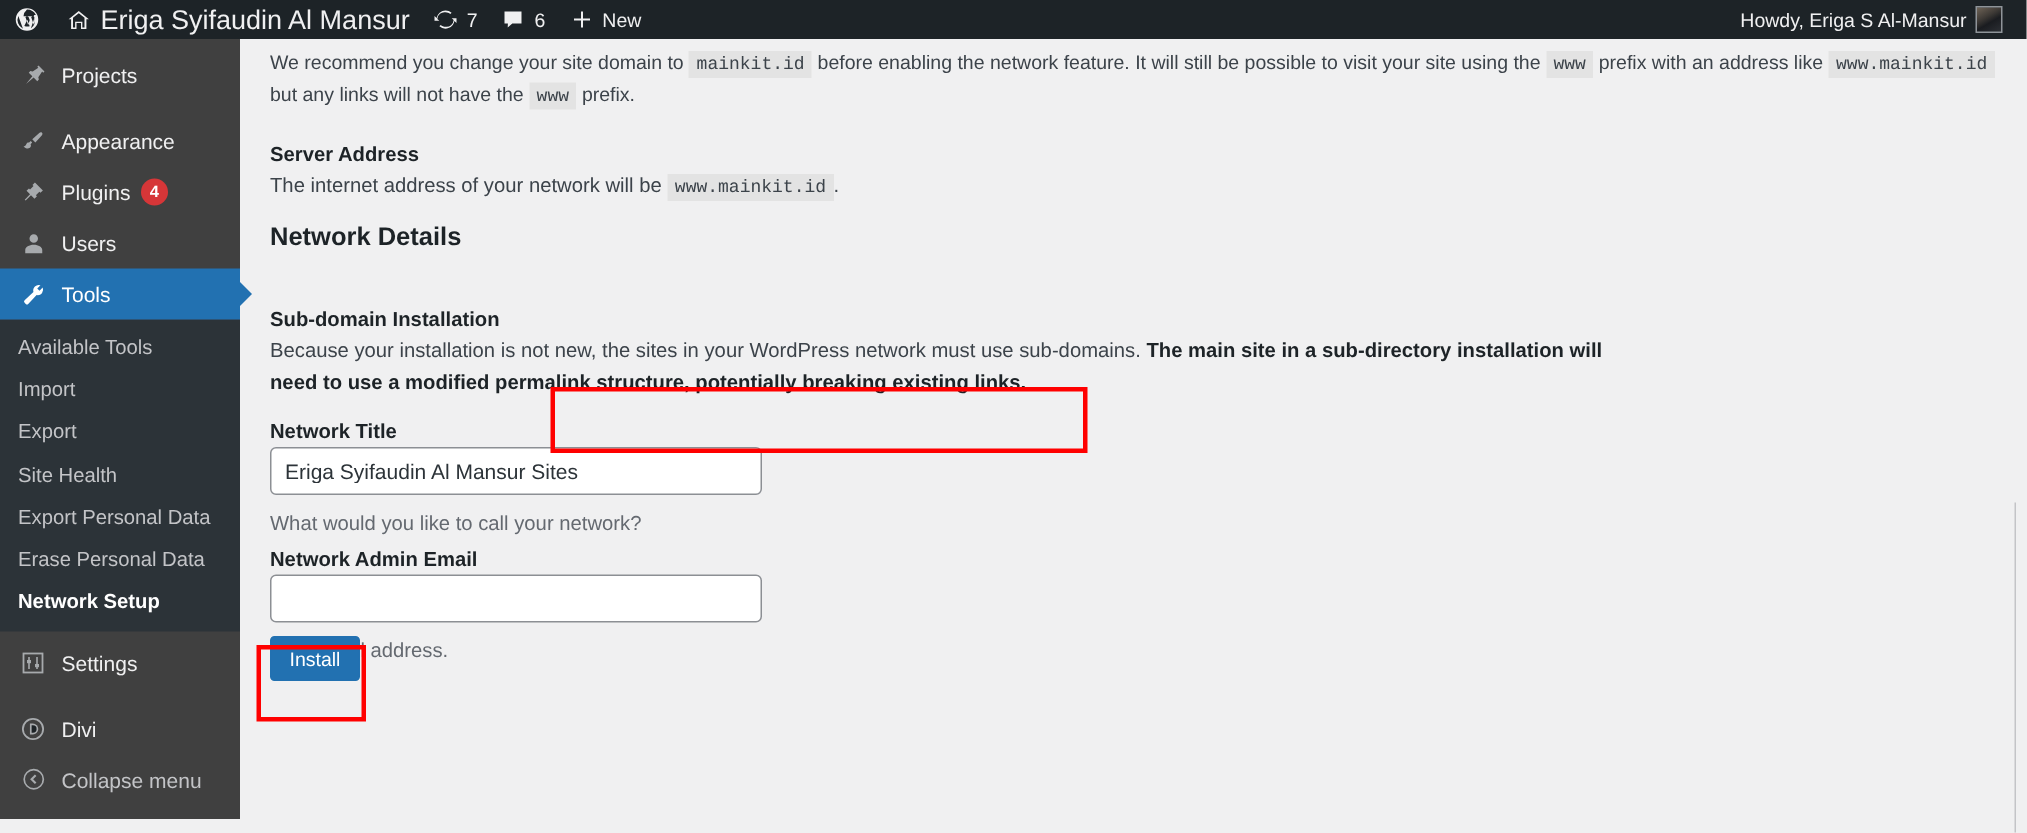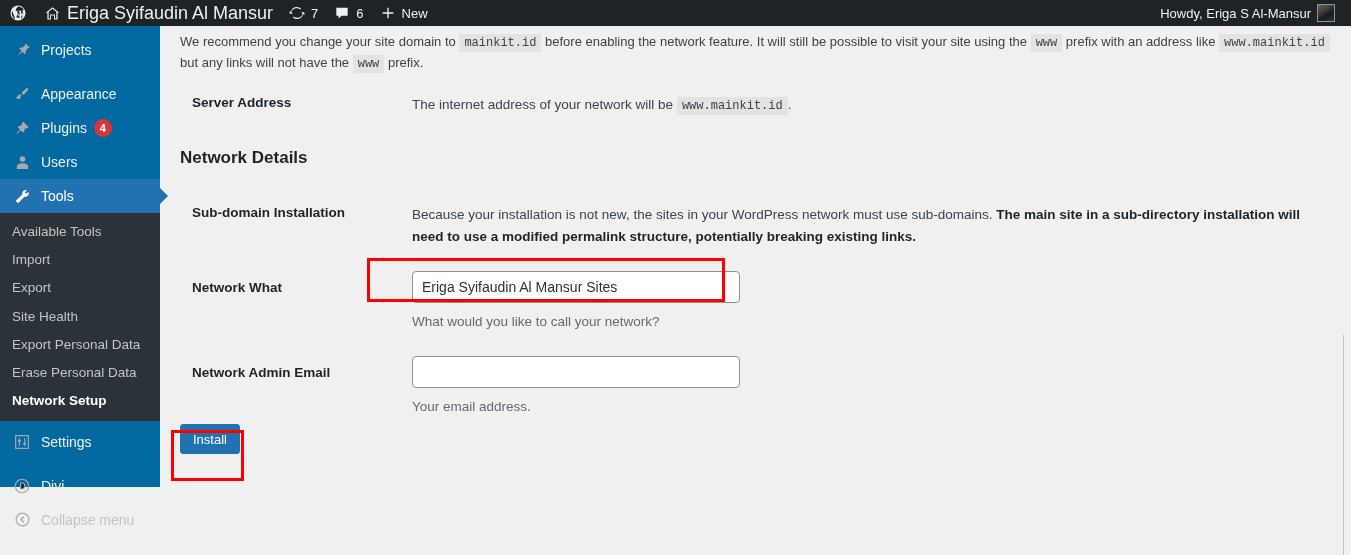--- a/index.html
+++ b/index.html
@@ -35,22 +35,22 @@
     width: 18px; height: 18px;
     background: linear-gradient(150deg,#6f6457 0%, #3e3a36 38%, #1a1c20 60%, #2c2f34 100%);
     border: 1px solid #8f9499;
     display: block;
   }
   .ab-icon svg { display: block; }
 
   
   #sidebar {
     position: absolute; top: 0; left: 0;
-    width: 160px; height: 487px;
-    background: #0369a1;
+    width: 160px; height: 546px;
+    background: #404040;
     z-index: 20;
   }
   .menu-list { list-style: none; margin: 0; padding: 0; }
   .menu-item {
     position: relative;
     display: flex; align-items: center;
     height: 34px;
     padding-left: 12px;
     color: #f0f0f1;
     font-size: 14px;
@@ -122,21 +122,21 @@
   }
   code {
     font-family: "Liberation Mono", monospace;
     background: #e3e3e3;
     padding: 2px 5px;
     font-size: 12px;
     border-radius: 0;
     color: #3c434a;
   }
 
-  .form-row { position: absolute; left: 32px; width: 1160px; display: flex; }
+  .form-row { position: absolute; left: 20px; width: 1160px; display: flex; flex-direction: column; }
   .form-label {
     width: 220px; flex: none;
     font-size: 13.5px; font-weight: 700; color: #1d2327;
     line-height: 1.4;
   }
   .form-field { flex: 1; font-size: 13.5px; line-height: 1.6; color: #3c434a; }
   .form-field strong { font-weight: 700; color: #1d2327; }
 
   h3.section-title {
     position: absolute; left: 20px;
@@ -364,21 +364,21 @@
     <h3 class="section-title" style="top:122px;">Network Details</h3>
 
     <div class="form-row" style="top:178px;">
       <div class="form-label">Sub-domain Installation</div>
       <div class="form-field" style="max-width:905px;">
         <span>Because your installation is not new, the sites in your WordPress network must use sub-domains. </span><strong>The main site in a sub-directory installation will need to use a modified permalink structure, potentially breaking existing links.</strong>
       </div>
     </div>
 
     <div class="form-row" style="top:245px;">
-      <div class="form-label" style="padding-top:8px;">Network What</div>
+      <div class="form-label" style="padding-top:8px;">Network Title</div>
       <div class="form-field">
         <input class="txt" type="text" value="Eriga Syifaudin Al Mansur Sites" style="">
         <div class="field-desc">What would you like to call your network?</div>
       </div>
     </div>
     <div class="highlight-box" style="left:207px; top:232px; width:358px; height:44px;"></div>
 
     <div class="form-row" style="top:330px;">
       <div class="form-label" style="padding-top:8px;">Network Admin Email</div>
       <div class="form-field">

